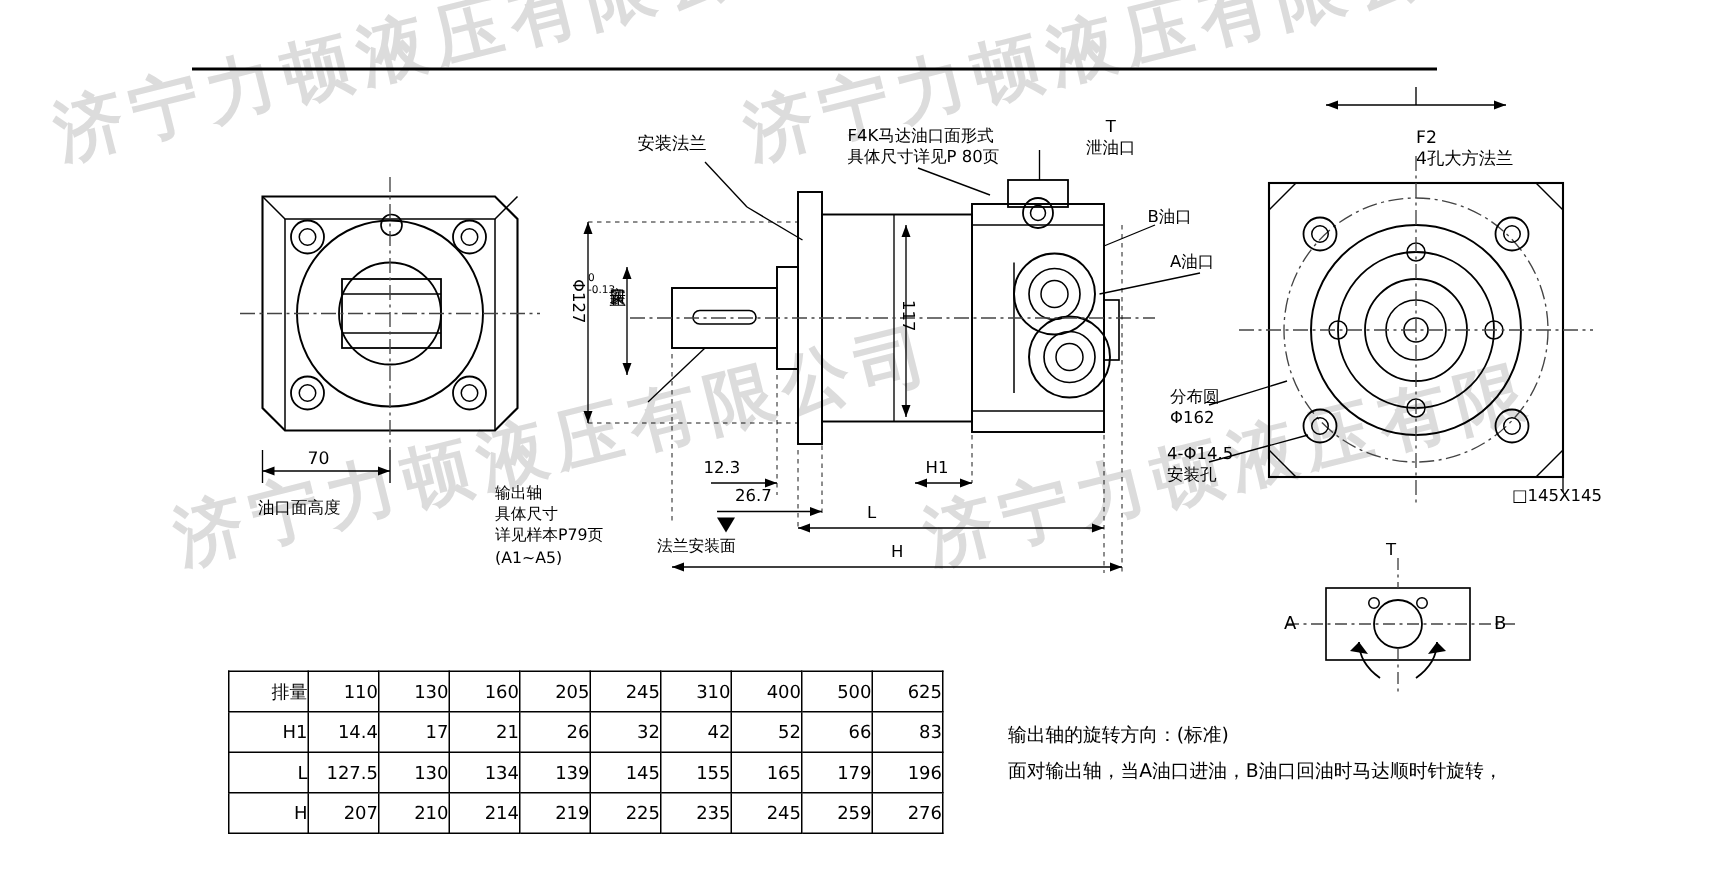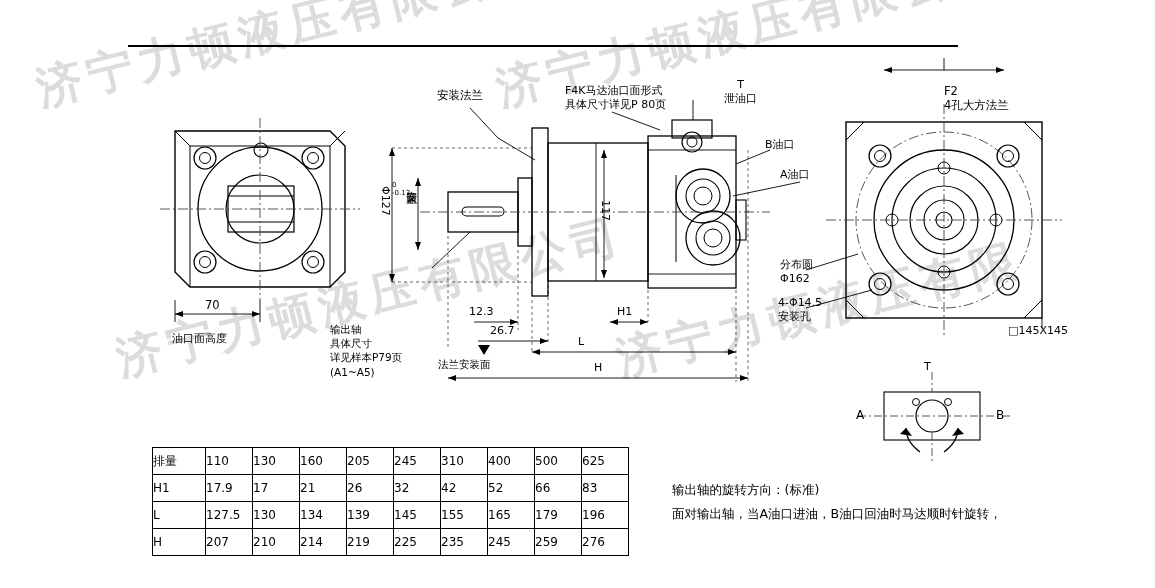--- a/index.html
+++ b/index.html
@@ -32,21 +32,21 @@
     white-space:nowrap;
     pointer-events:none;
     user-select:none;
   }
 
   
   #spec-table{position:absolute;left:152px;top:447px;border-collapse:collapse;}
   #spec-table td{
     border:1.2px solid #000;
     font-size:12px;
-    text-align:left;
+    text-align:right;
     padding:3px 0;
     width:46px;
     height:20px;
     font-family:"DejaVu Sans","Liberation Sans",sans-serif;
   }
   #spec-table td.rowhead{width:52px;font-weight:normal;}
 
   #notes{position:absolute;left:672px;top:478px;font-size:12.5px;line-height:1.9;}
 
   svg{position:absolute;left:0;top:0;overflow:visible;}
@@ -241,21 +241,21 @@
       <polygon points="748,378 740,375 740,381"></polygon>
 
       <polygon points="884,70 892,67 892,73"></polygon>
       <polygon points="1004,70 996,67 996,73"></polygon>
 
       <polygon points="958,428 952,436 964,434"></polygon>
       <polygon points="906,428 900,434 912,436"></polygon>
     </g>
   </svg>
 
-  <div class="txt" style="left:425px;top:88px;font-size:11.5px;margin-left:12px;">安装法兰</div>
+  <div class="txt" style="left:425px;top:88px;font-size:11.5px;">安装法兰</div>
   <div class="txt" style="left:565px;top:84px;font-size:11px;">F4K马达油口面形式
 具体尺寸详见P 80页</div>
   <div class="txt" style="left:724px;top:78px;font-size:11px;text-align:center;">T
 泄油口</div>
   <div class="txt" style="left:765px;top:138px;font-size:11px;">B油口</div>
   <div class="txt" style="left:780px;top:168px;font-size:11px;">A油口</div>
 
   <div class="txt" style="left:944px;top:56px;font-size:11.5px;text-align:left;margin-top:28px;">F2
 4孔大方法兰</div>
   <div class="txt" style="left:780px;top:258px;font-size:11px;">分布圆
@@ -303,21 +303,21 @@
         <td>160</td>
         <td>205</td>
         <td>245</td>
         <td>310</td>
         <td>400</td>
         <td>500</td>
         <td>625</td>
       </tr>
       <tr>
         <td class="rowhead">H1</td>
-        <td>17.9</td>
+        <td>14.4</td>
         <td>17</td>
         <td>21</td>
         <td>26</td>
         <td>32</td>
         <td>42</td>
         <td>52</td>
         <td>66</td>
         <td>83</td>
       </tr>
       <tr>

